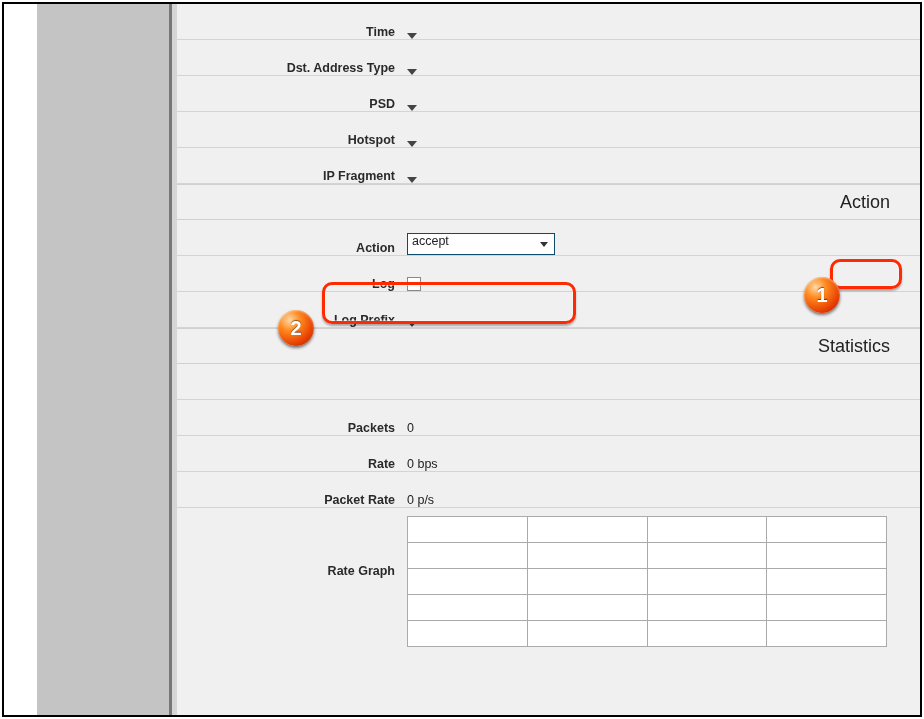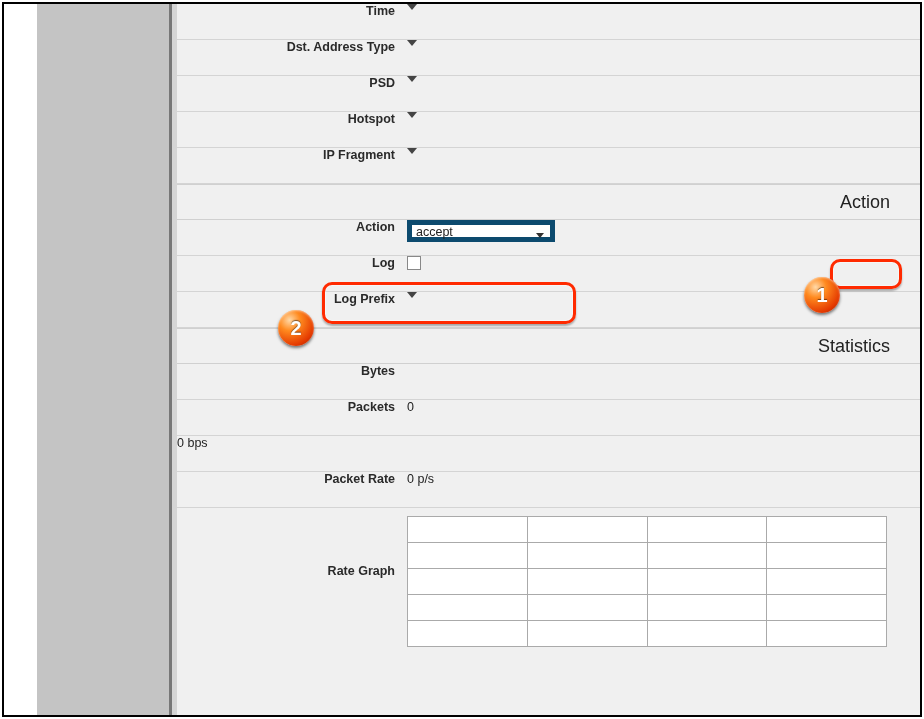--- a/index.html
+++ b/index.html
@@ -50,21 +50,21 @@
   .content {
     position: absolute;
     left: 173px;
     right: 0;
     top: 0;
     bottom: 0;
     background: #f0f0f0;
   }
   .row {
     display: flex;
-    align-items: flex-start;
+    align-items: flex-end;
     height: 36px;
     border-bottom: 1px solid #d4d4d4;
   }
   .row.noborder { border-bottom: none; }
   .row .lbl {
     flex: 0 0 230px;
     text-align: right;
     font-weight: bold;
     padding-right: 12px;
     font-size: 12.5px;
@@ -93,21 +93,21 @@
     border-top: 1px solid #d0d0d0;
     border-bottom: 1px solid #d0d0d0;
     font-size: 18px;
     color: #222;
     background: #f0f0f0;
   }
   .select-box {
     width: 148px;
     height: 22px;
     background: #fff;
-    border: 5px solid #0c4a6e;
+    border: 1px solid #0c4a6e;
     font-size: 12.5px;
     padding: 0 4px;
     position: relative;
   }
   .select-box::after {
     content:'';
     position:absolute;
     right:6px; top:8px;
     width:0;height:0;
     border-left:4px solid transparent;
@@ -217,27 +217,27 @@
       <div class="val">
           <span class="chev"></span>
         </div>
     </div>
 
     <div class="section-head">
       <span>Statistics</span>
     </div>
 
     <div class="row">
-      <div class="lbl">Bytes</div>
     </div>
     <div class="row">
       <div class="lbl">Packets</div>
       <div class="val">0</div>
     </div>
     <div class="row">
+      <div class="lbl">Rate</div>
       <div class="val">0 bps</div>
     </div>
     <div class="row">
       <div class="lbl">Packet Rate</div>
       <div class="val">0 p/s</div>
     </div>
 
     <div class="row noborder" style="height:auto; padding:8px 0 12px 0; align-items:flex-start;">
       <div class="lbl" style="padding-top:48px;">Rate Graph</div>
       <div class="val" style="padding-top:0;">

